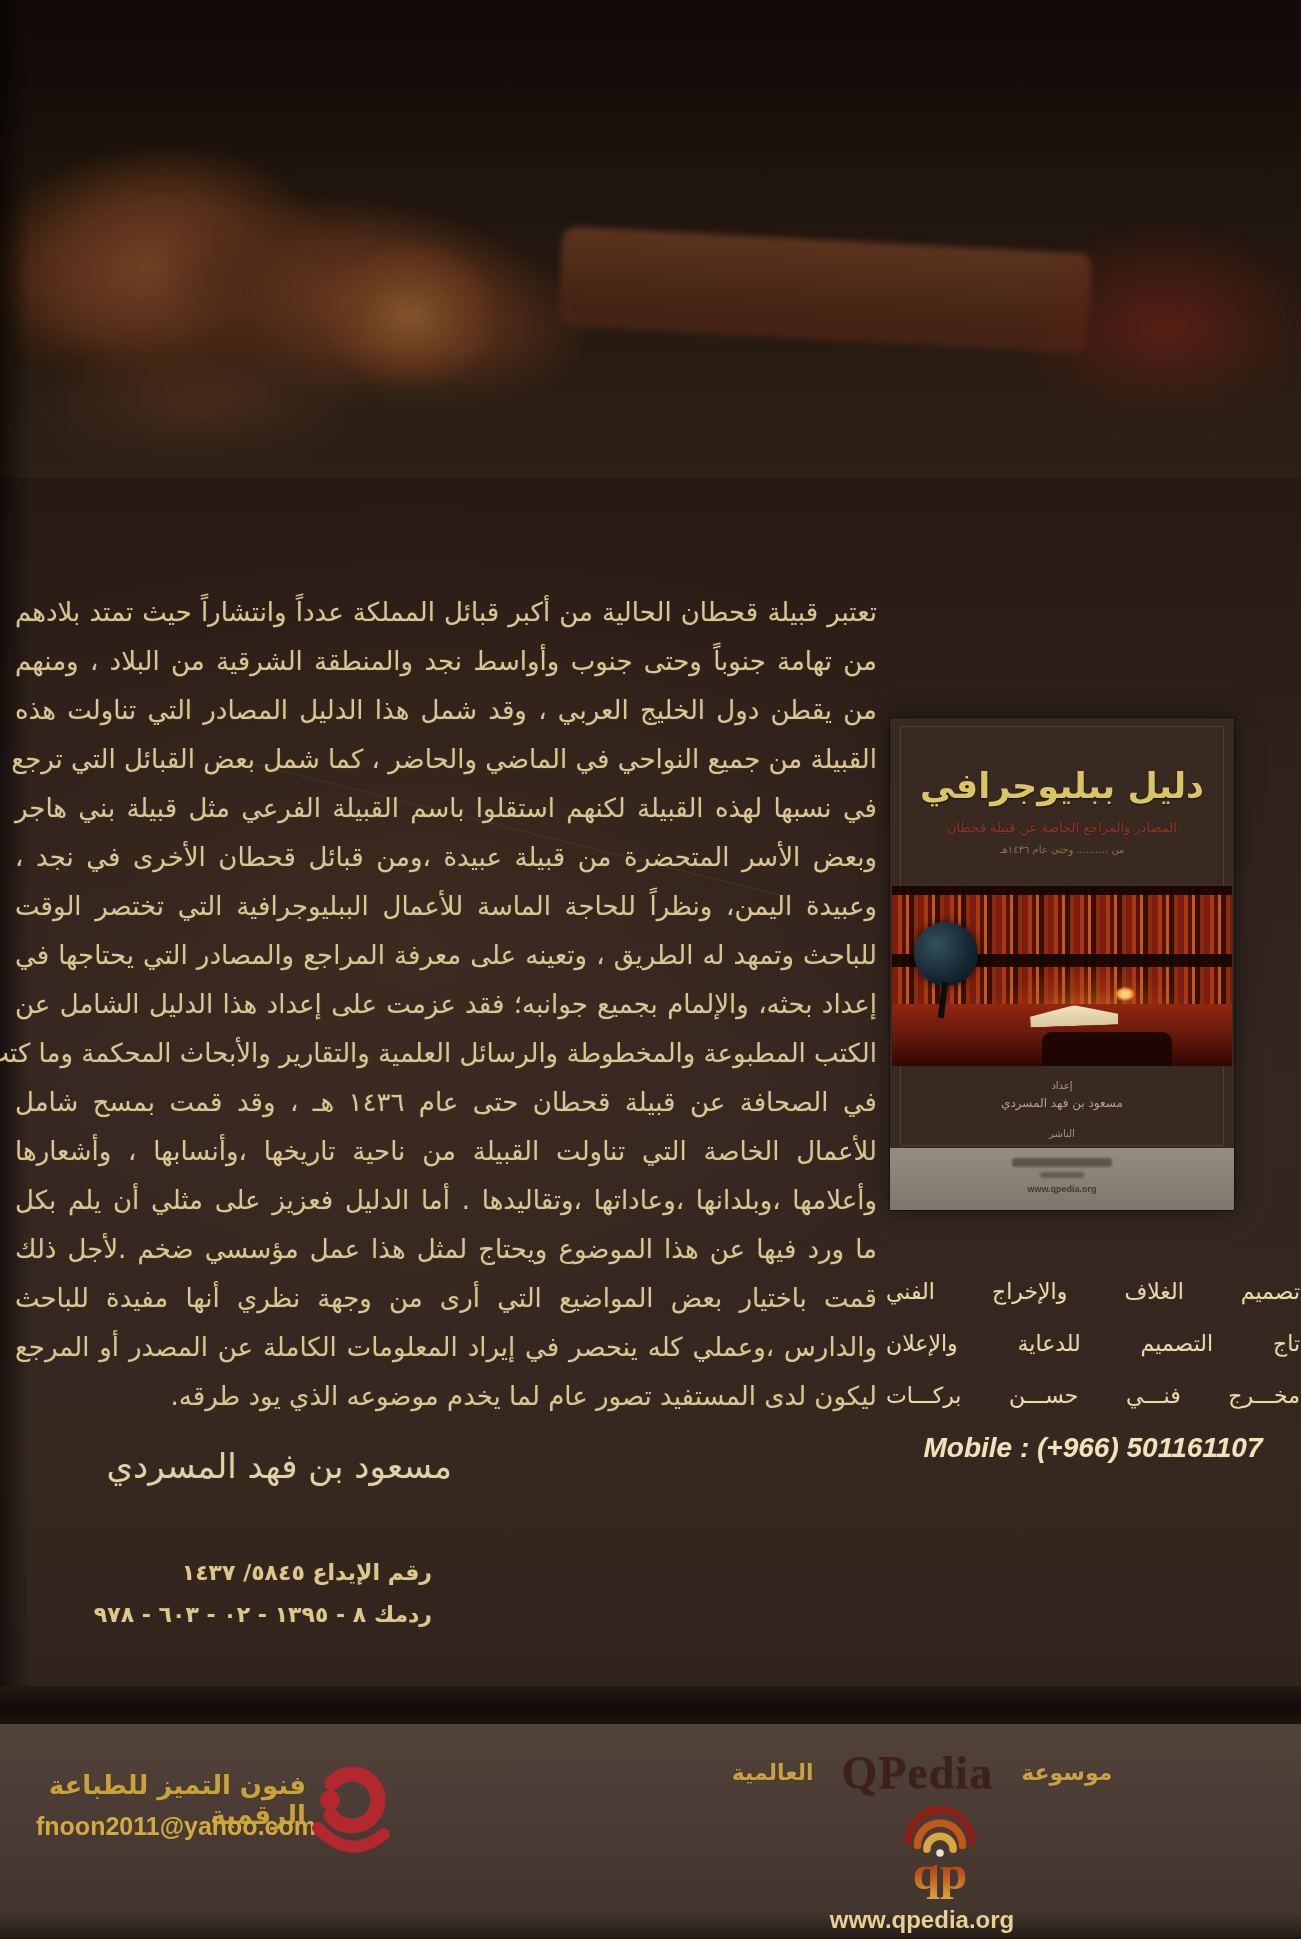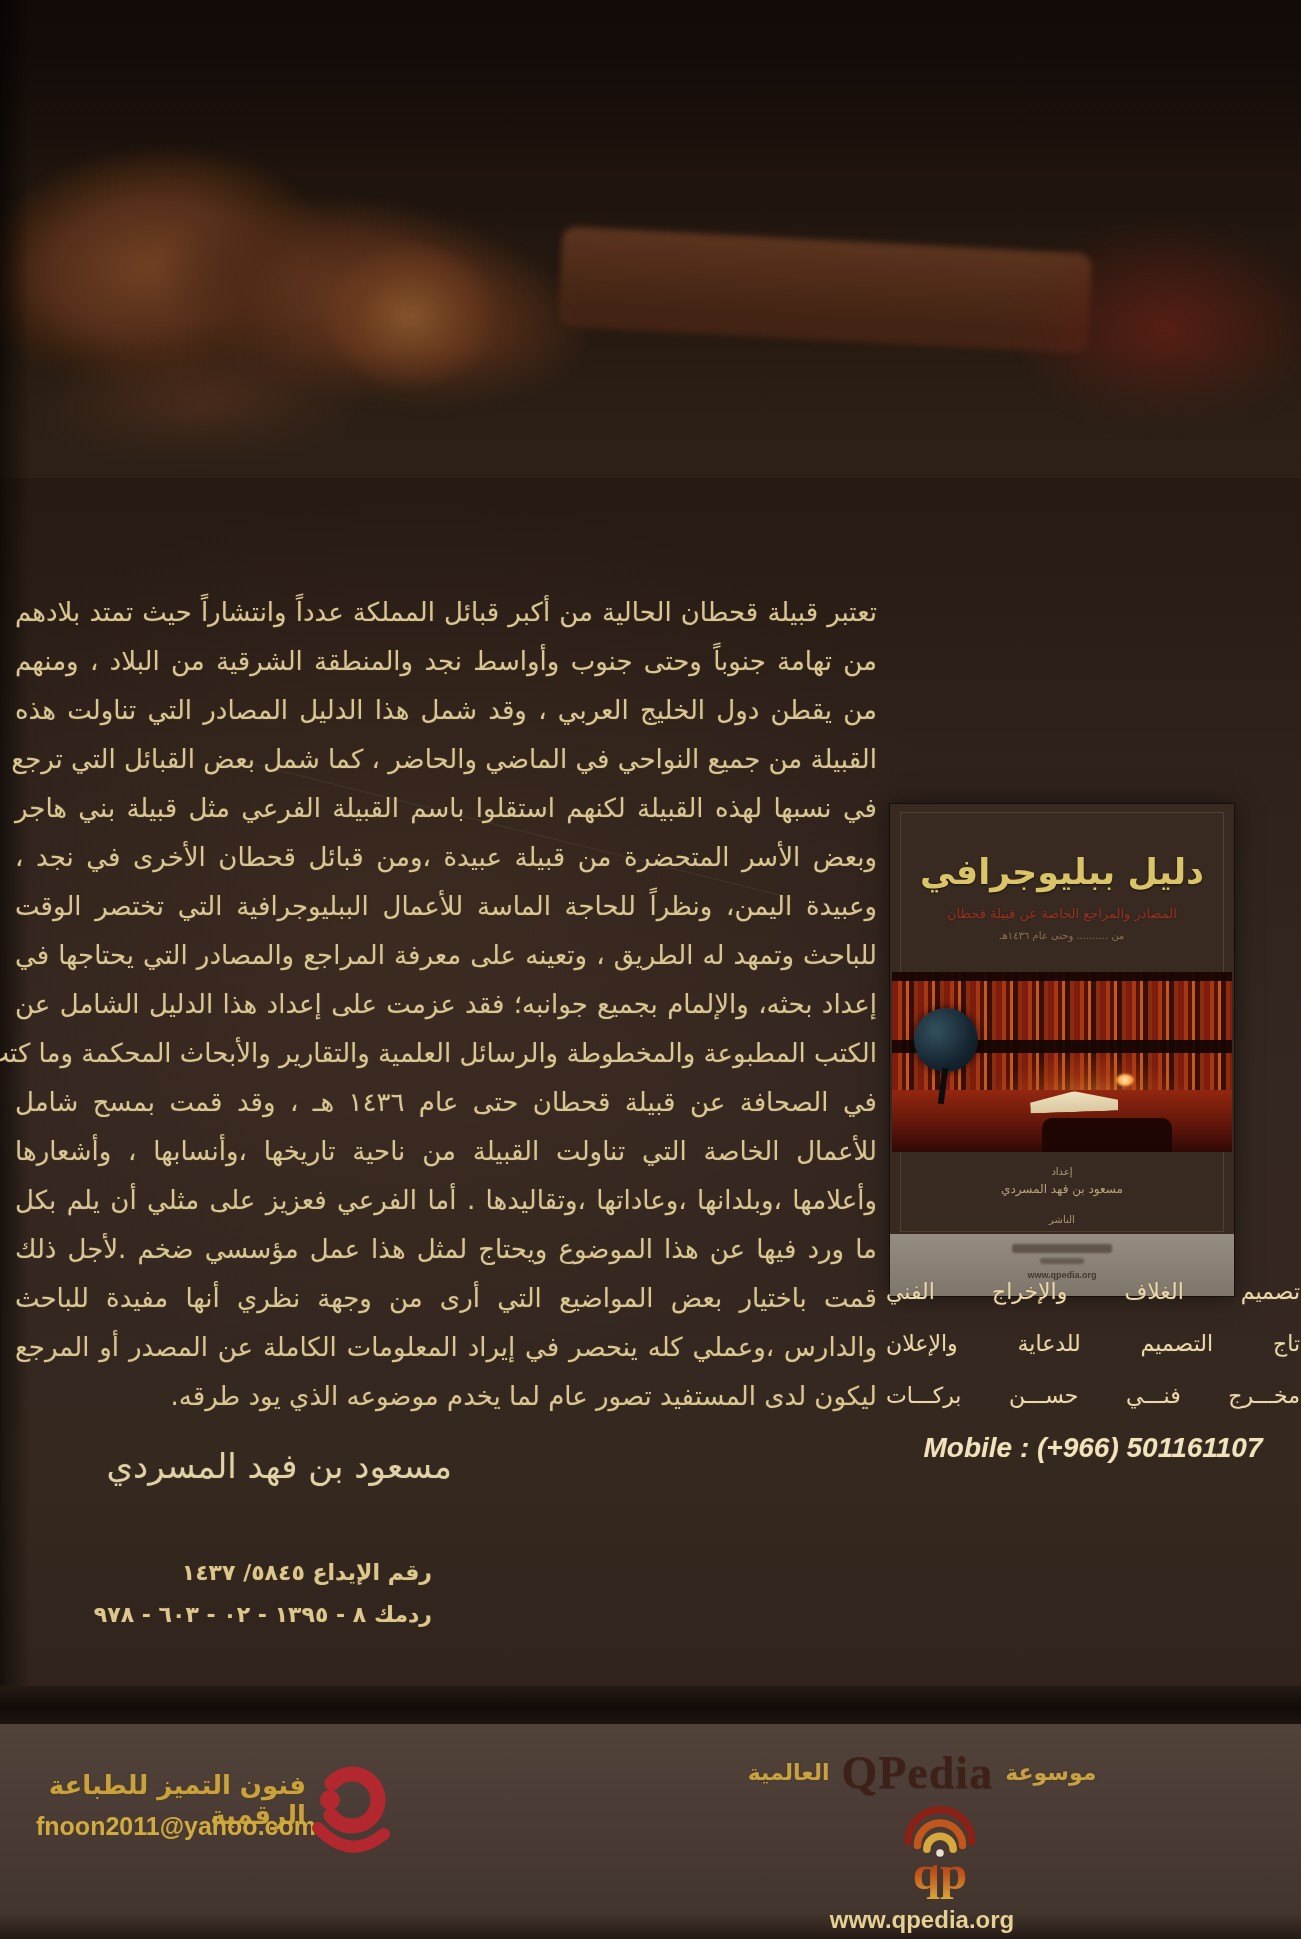--- a/index.html
+++ b/index.html
@@ -38,21 +38,21 @@
     text-shadow:0 0 2px rgba(120,95,55,.5);white-space:nowrap;}
   .par .ln.last{text-align-last:right;}
 
   .author{left:32px;top:1446px;width:420px;direction:rtl;text-align:right;
     font-size:34px;color:#e0d2a8;text-shadow:0 0 2px rgba(120,95,55,.5);}
 
   .legal{left:60px;top:1552px;width:372px;direction:rtl;text-align:right;
     font-size:22px;font-weight:bold;color:#dcc78e;line-height:42px;text-shadow:0 0 2px rgba(120,95,55,.4);}
 
   
-  .thumb{left:890px;top:804px;width:344px;height:492px;background:#382a21;
+  .thumb{left:890px;top:718px;width:344px;height:492px;background:#382a21;
     box-shadow:0 0 0 1px rgba(0,0,0,.45), 0 0 22px rgba(0,0,0,.5);}
   .thumb-frame{left:10px;top:8px;width:324px;height:420px;border:1px solid rgba(150,118,84,.28);}
   .thumb-title{left:0;top:48px;width:100%;text-align:center;font-size:35px;font-weight:bold;
     color:#d9c467;text-shadow:0 1px 2px rgba(0,0,0,.6);}
   .thumb-sub{left:0;top:102px;width:100%;text-align:center;font-size:13px;color:#8f3527;
     text-shadow:0 0 2px rgba(60,20,12,.8);}
   .thumb-sub2{left:0;top:126px;width:100%;text-align:center;font-size:10px;color:#8a7150;}
   .thumb-photo{left:2px;top:168px;width:340px;height:180px;overflow:hidden;background:#30100a;}
   .shelves{left:0;top:0;width:100%;height:100%;
     background:
@@ -95,21 +95,21 @@
   .fold-band{left:0;top:1686px;width:1301px;height:38px;
     background:linear-gradient(180deg,#241a14,#120b08 55%,#1c130e);}
   .footer{left:0;top:1724px;width:1301px;height:215px;
     background:linear-gradient(180deg,#51423a,#4a3c34 45%,#42352d 88%,#241a14 100%);padding-left:33px;}
   .printer-name{left:36px;top:46px;width:270px;direction:rtl;text-align:right;
     font-size:26px;font-weight:bold;color:#c9a23c;text-shadow:0 0 2px rgba(80,60,20,.5);}
   .printer-email{left:36px;top:88px;width:270px;text-align:right;
     font-family:"Liberation Sans",sans-serif;font-size:25px;font-weight:bold;color:#d1ab3f;}
   .fnoon-logo{left:306px;top:36px;width:90px;height:108px;}
   .qpedia-row{left:762px;top:18px;width:320px;height:60px;display:flex;position:absolute;
-    align-items:center;justify-content:center;gap:12px;}
+    align-items:center;justify-content:center;gap:28px;}
   .qpedia-row span{position:relative;}
   .qp-ar{font-size:22px;font-weight:bold;color:#c8a143;text-shadow:0 0 2px rgba(70,50,15,.5);}
   .qp-brand{font-family:"Liberation Serif",serif;font-weight:bold;font-size:46px;
     color:rgba(62,32,22,.9);text-shadow:0 1px 1px rgba(0,0,0,.25);letter-spacing:1px;text-align:right;}
   .qpedia-logo{left:893px;top:78px;width:94px;height:104px;}
   .qpedia-url{left:792px;top:182px;width:260px;text-align:center;
     font-family:"Liberation Sans",sans-serif;font-size:24px;font-weight:bold;color:#e6d194;}
 </style>
 </head>
 <body>
@@ -135,21 +135,21 @@
     <span class="ln">من يقطن دول الخليج العربي ، وقد شمل هذا الدليل المصادر التي تناولت هذه</span>
     <span class="ln">القبيلة من جميع النواحي في الماضي والحاضر ، كما شمل بعض القبائل التي ترجع</span>
     <span class="ln">في نسبها لهذه القبيلة لكنهم استقلوا باسم القبيلة الفرعي مثل قبيلة بني هاجر</span>
     <span class="ln">وبعض الأسر المتحضرة من قبيلة عبيدة ،ومن قبائل قحطان الأخرى في نجد ،</span>
     <span class="ln">وعبيدة اليمن، ونظراً للحاجة الماسة للأعمال الببليوجرافية التي تختصر الوقت</span>
     <span class="ln">للباحث وتمهد له الطريق ، وتعينه على معرفة المراجع والمصادر التي يحتاجها في</span>
     <span class="ln">إعداد بحثه، والإلمام بجميع جوانبه؛ فقد عزمت على إعداد هذا الدليل الشامل عن</span>
     <span class="ln">الكتب المطبوعة والمخطوطة والرسائل العلمية والتقارير والأبحاث المحكمة وما كتب</span>
     <span class="ln">في الصحافة عن قبيلة قحطان حتى عام ١٤٣٦ هـ ، وقد قمت بمسح شامل</span>
     <span class="ln">للأعمال الخاصة التي تناولت القبيلة من ناحية تاريخها ،وأنسابها ، وأشعارها</span>
-    <span class="ln">وأعلامها ،وبلدانها ،وعاداتها ،وتقاليدها . أما الفرعي فعزيز على مثلي أن يلم بكل</span>
+    <span class="ln">وأعلامها ،وبلدانها ،وعاداتها ،وتقاليدها . أما الدليل فعزيز على مثلي أن يلم بكل</span>
     <span class="ln">ما ورد فيها عن هذا الموضوع ويحتاج لمثل هذا عمل مؤسسي ضخم .لأجل ذلك</span>
     <span class="ln">قمت باختيار بعض المواضيع التي أرى من وجهة نظري أنها مفيدة للباحث</span>
     <span class="ln">والدارس ،وعملي كله ينحصر في إيراد المعلومات الكاملة عن المصدر أو المرجع</span>
     <span class="ln last">ليكون لدى المستفيد تصور عام لما يخدم موضوعه الذي يود طرقه.</span>
   </div>
 
   <div class="author">مسعود بن فهد المسردي</div>
 
   <div class="legal">
     <div style="position:relative;">رقم الإيداع ٥٨٤٥/ ١٤٣٧</div>

